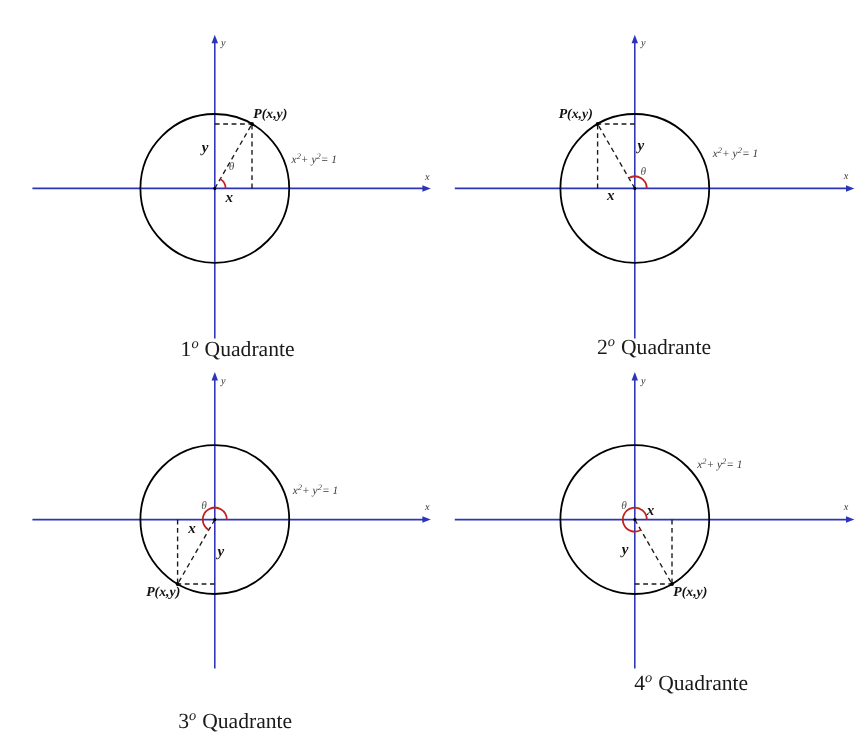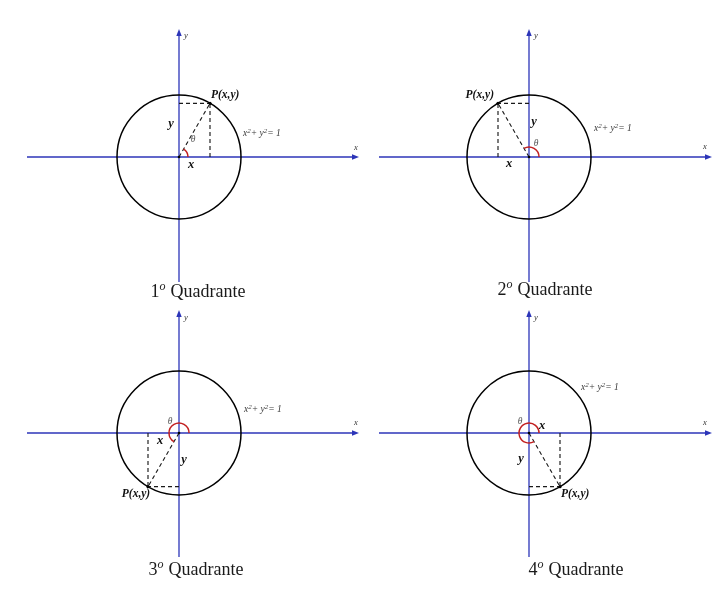--- a/index.html
+++ b/index.html
@@ -104,19 +104,19 @@
         <text x="581" y="390" class="lbl-eq"><tspan>x</tspan><tspan dy="-3.5" font-size="7">2</tspan><tspan dy="3.5">+ y</tspan><tspan dy="-3.5" font-size="7">2</tspan><tspan dy="3.5">= 1</tspan></text>
       </g>
     </svg>
 
   <div class="caption" style="left: 198px; top: 282px;">
     <span>1</span><sup>o</sup><span class="word">Quadrante</span>
   </div>
   <div class="caption" style="left: 545px; top: 280px;">
     <span>2</span><sup>o</sup><span class="word">Quadrante</span>
   </div>
-  <div class="caption" style="left: 196px; top: 560px;">
+  <div class="caption" style="left: 196px; top: 592px;">
     <span>3</span><sup>o</sup><span class="word">Quadrante</span>
   </div>
   <div class="caption" style="left: 576px; top: 560px;">
     <span>4</span><sup>o</sup><span class="word">Quadrante</span>
   </div>
 </div>
 
 </body></html>

